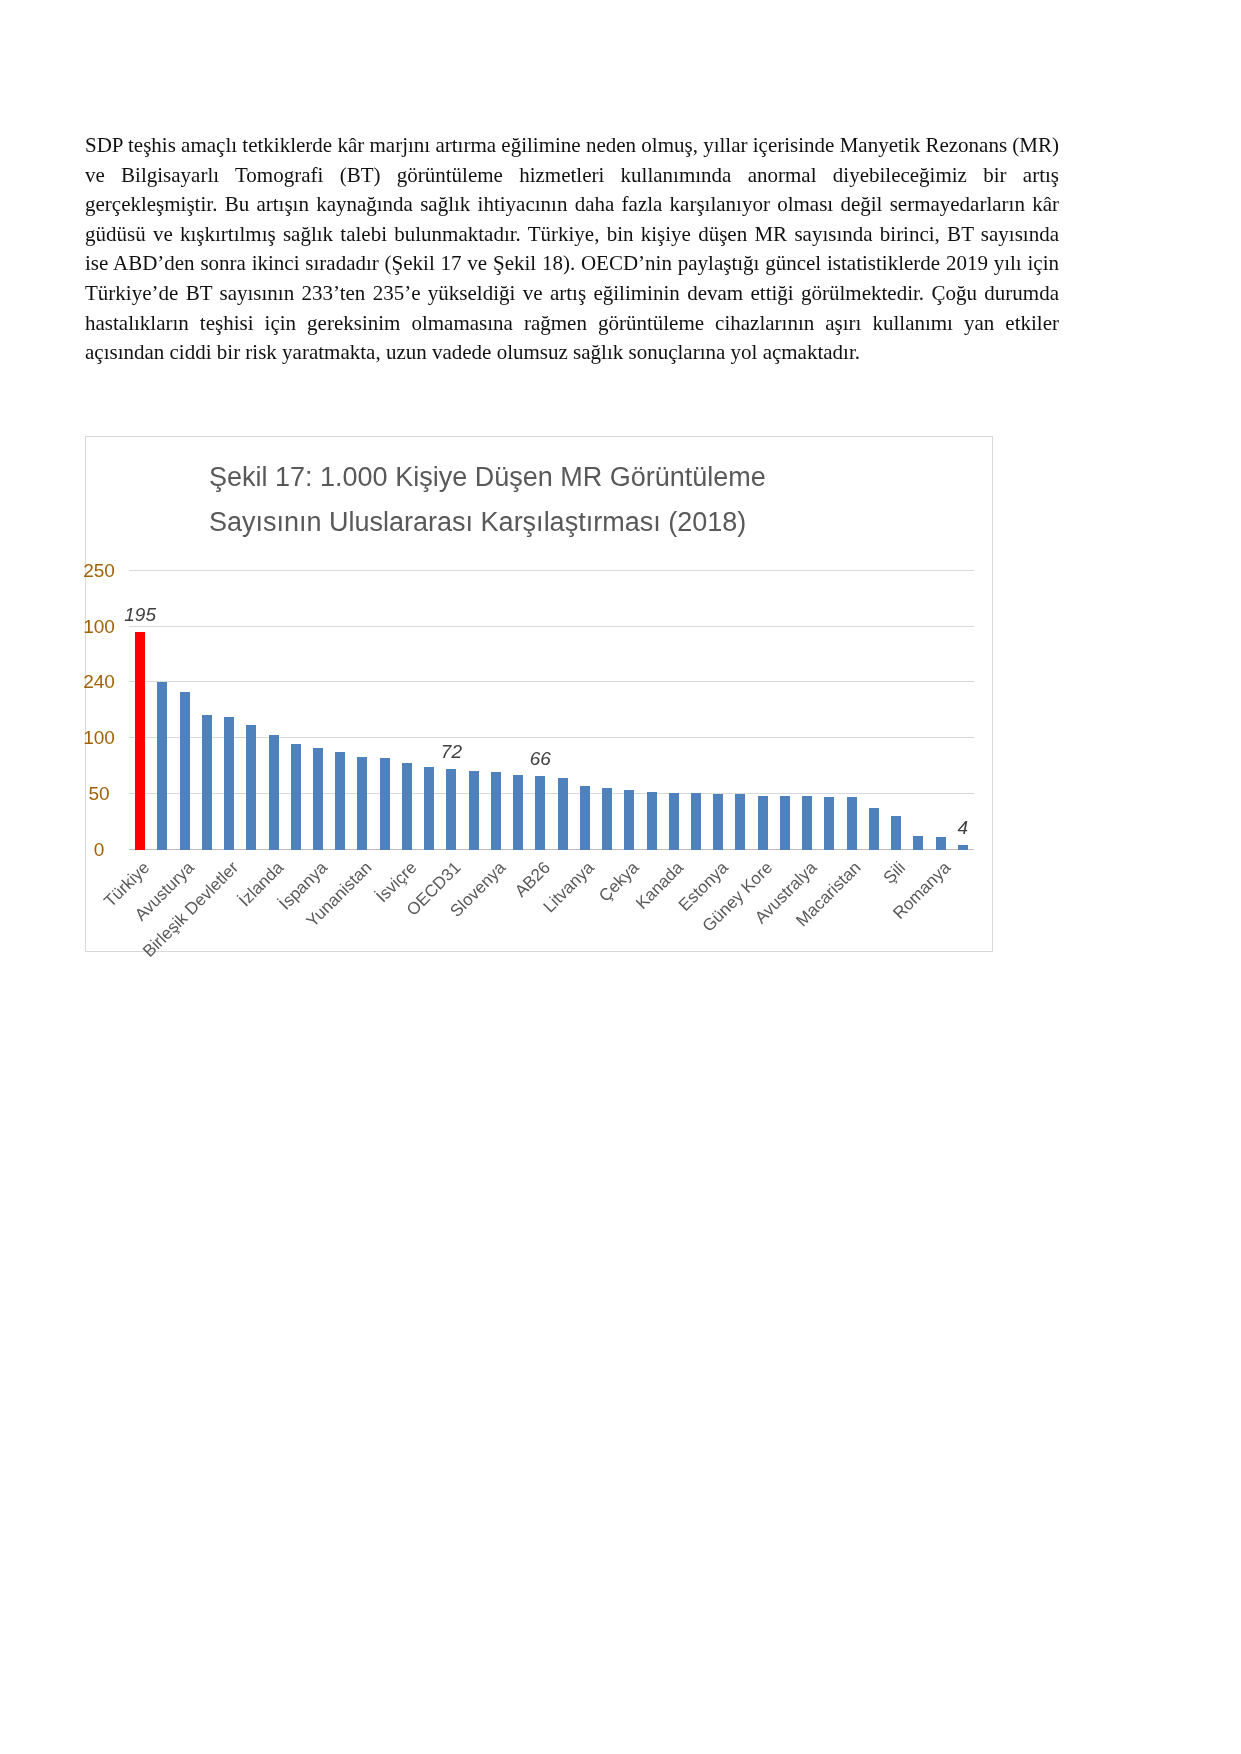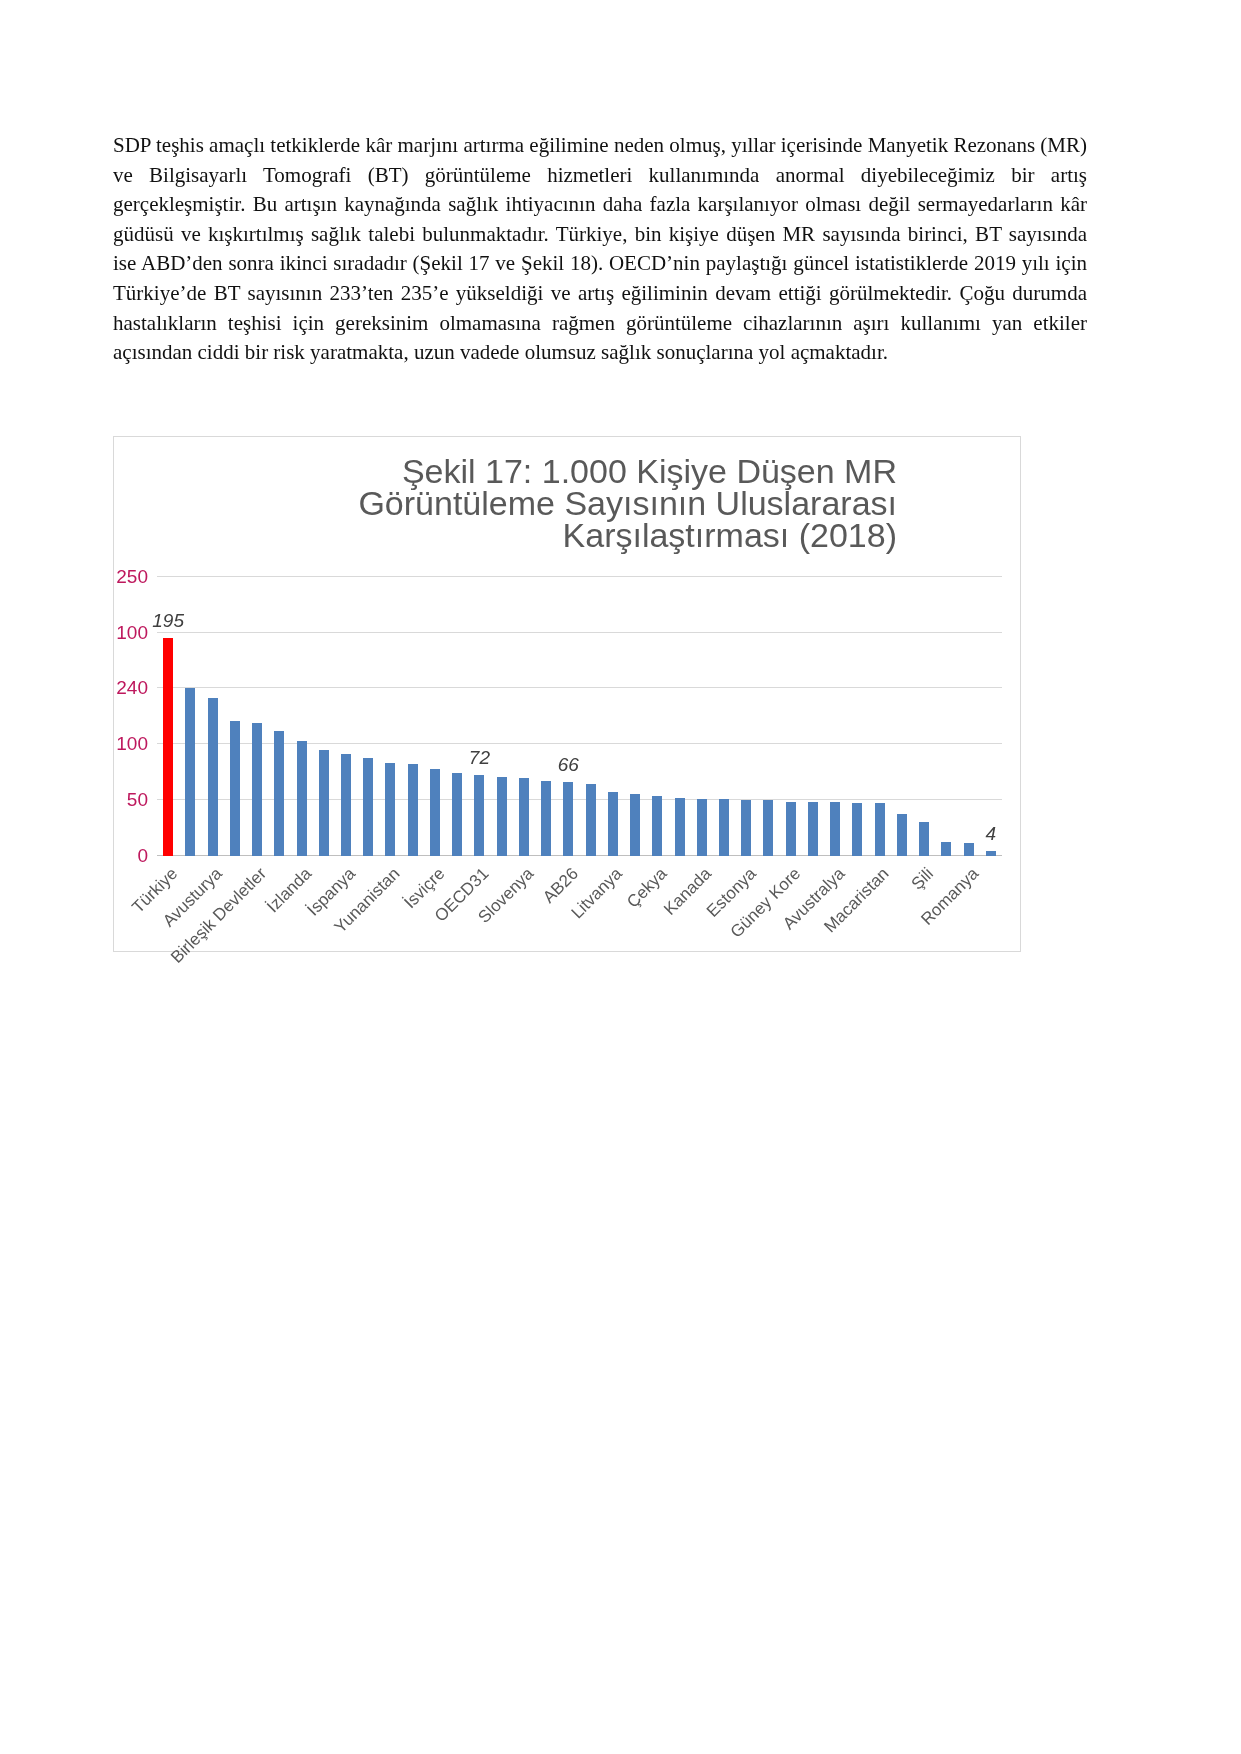--- a/index.html
+++ b/index.html
@@ -1,18 +1,18 @@
 <!DOCTYPE html>
 <html><head>
 <meta charset="utf-8">
 <style>
   * { box-sizing: border-box; }
   html, body { margin: 0; padding: 0; background: #ffffff; }
   body { width: 1241px; height: 1754px; font-family: "Liberation Serif", serif; color: #000; }
-  .page { padding: 131px 134px 0 85px; margin-left: 28px; }
+  .page { padding: 131px 134px 0 85px; }
 
   .body-text {
     width: 974px;
     margin: 0;
     font-size: 21px;
     line-height: 29.6px;
     text-align: justify;
     color: #111;
   }
 
@@ -22,37 +22,37 @@
     height: 516px;
     border: 1px solid #d9d9d9;
     padding-top: 18px;
     font-family: "Liberation Sans", sans-serif;
     background: #fff;
     overflow: visible;
   }
   .chart-title {
     max-width: 660px;
     margin: 0 auto;
-    text-align: right;
-    font-size: 34px;
-    line-height: 32px;
+    text-align: left;
+    font-size: 27px;
+    line-height: 45px;
     color: #595959;
   }
 
   .plot {
     position: relative;
     margin: 26px 20px 0 43px;
     width: 845px;
     height: 279px;
   }
   .gridline { position: absolute; left: 0; right: 0; height: 1px; background: #d9d9d9; }
   .gridline.zero { background: #bfbfbf; }
   .ytick {
     position: absolute; left: -51px; width: 42px; height: 20px; line-height: 20px;
-    text-align: right; font-size: 19px; color: #be185d;
+    text-align: center; font-size: 19px; color: #a16207;
   }
   .bars { position: absolute; left: 0; right: 0; top: 0; bottom: 0; display: flex; }
   .slot { flex: 1; position: relative; display: flex; align-items: flex-end; justify-content: center; }
   .bar { width: 10px; }
   .dlabel {
     position: absolute; left: 50%; transform: translateX(-50%);
     font-size: 19px; color: #404040; white-space: nowrap; font-style: italic;
   }
 
   .xlabels {

